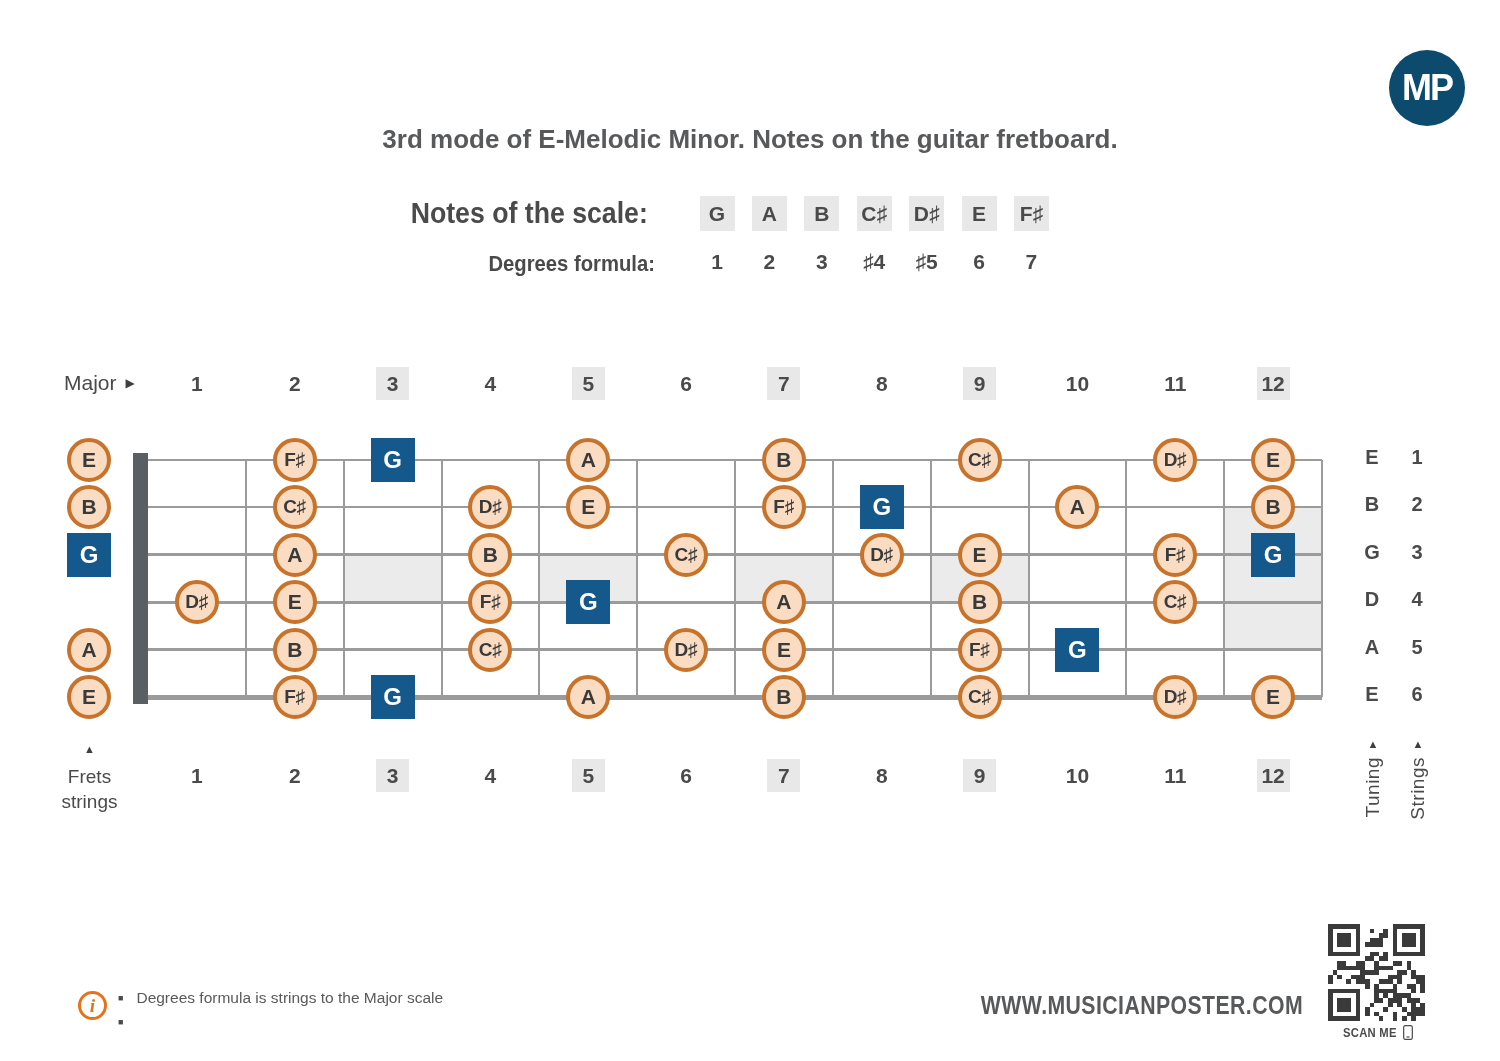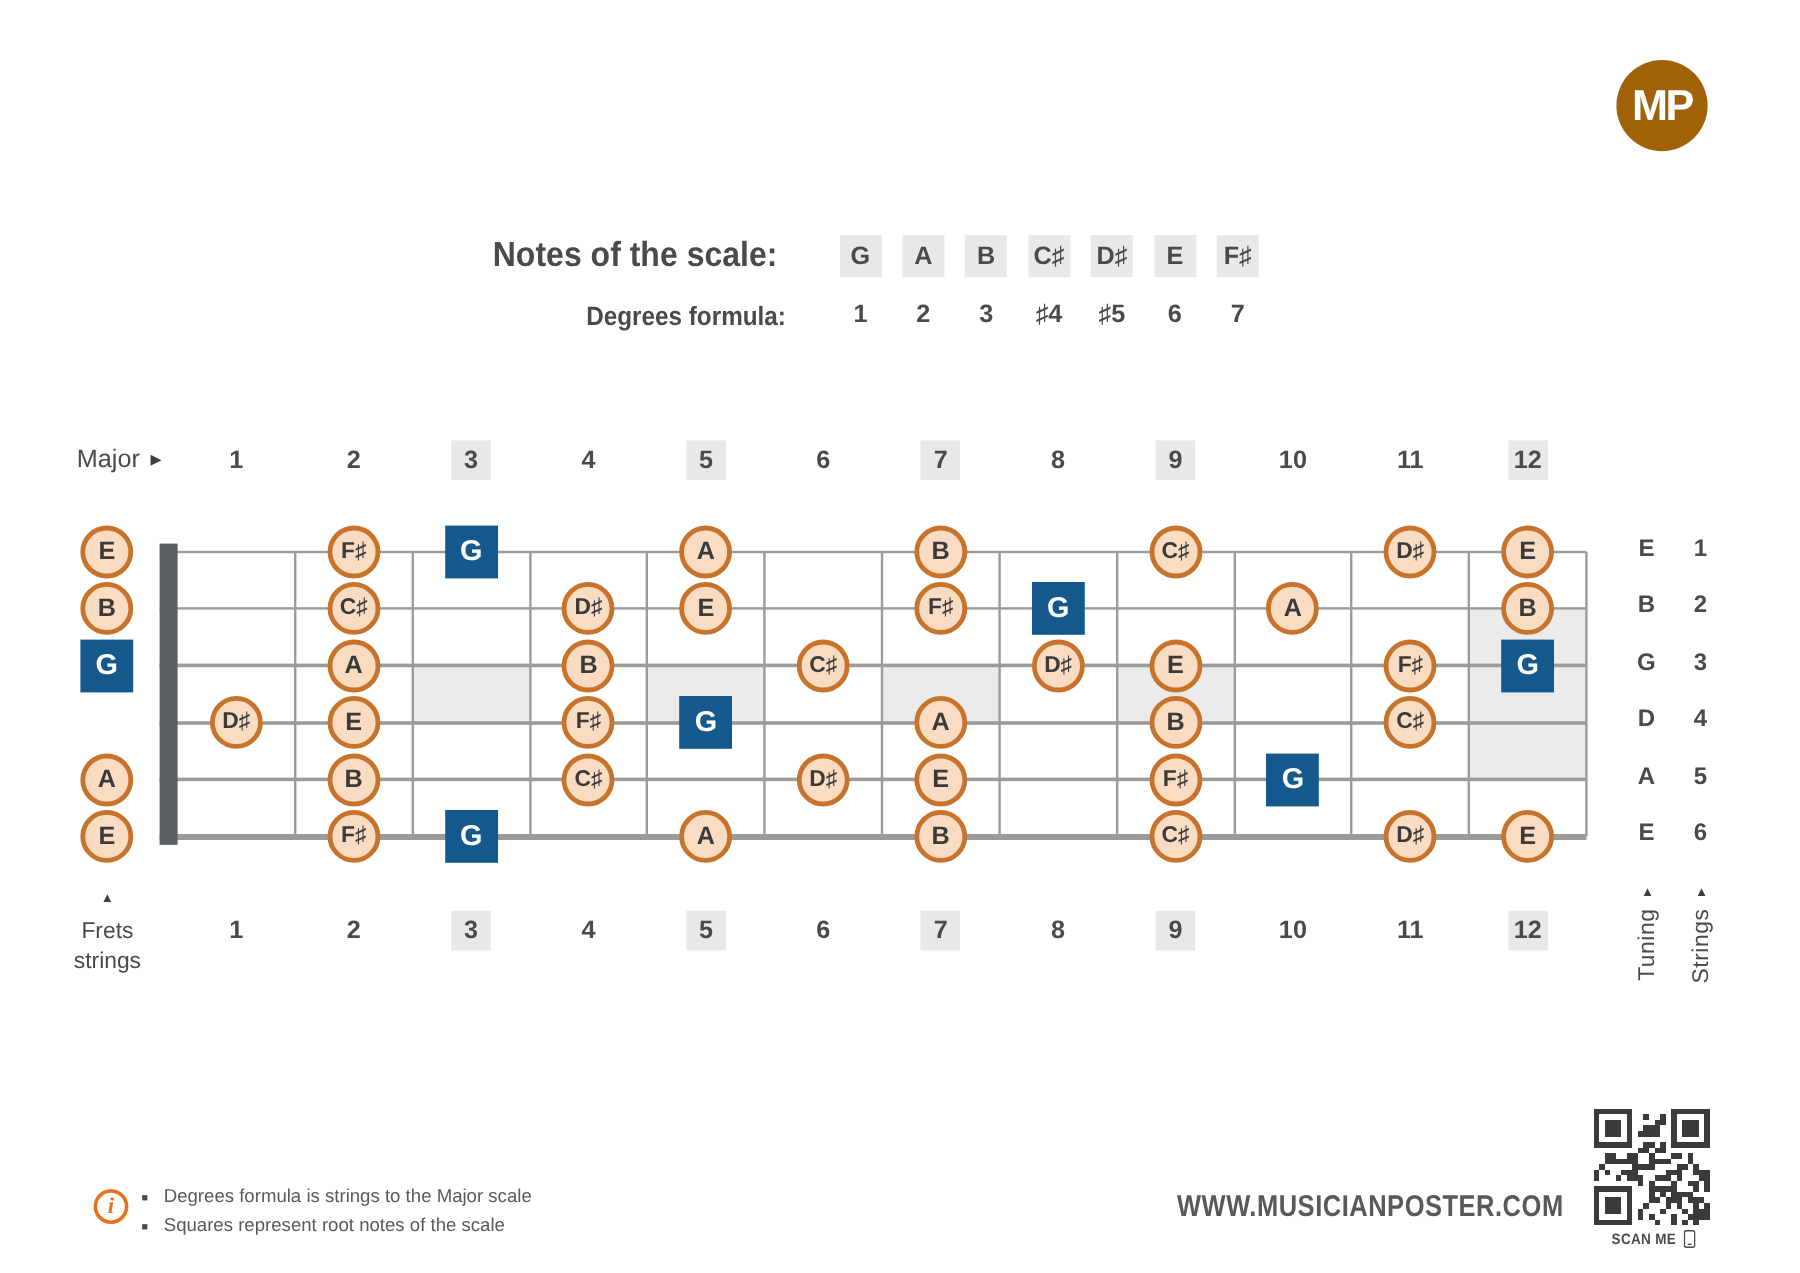--- a/index.html
+++ b/index.html
@@ -11,22 +11,22 @@
     position:absolute; top:58px; left:0; width:100%;
     text-align:center; font-size:58px; font-weight:bold;
     letter-spacing:3px; color:#58595B;
   }
   #page-subtitle {
     position:absolute; top:124px; left:0; width:100%;
     text-align:center; font-size:26px; font-weight:bold; color:#58595B;
   }
 
   #logo {
-    position:absolute; left:1347px; top:50px; width:76px; height:76px;
-    border-radius:50%; background:#a16207;
+    position:absolute; left:1389px; top:50px; width:76px; height:76px;
+    border-radius:50%; background:#0c4a6e;
     display:flex; align-items:center; justify-content:center;
   }
   #logo span { color:#fff; font-size:36px; font-weight:bold; letter-spacing:-2px; }
 
   .row-label { position:absolute; color:#4A4A4A; font-weight:bold; white-space:nowrap; }
   #scale-notes-label { top:197px; right:852px; font-size:29px; transform:scaleX(.92); transform-origin:100% 50%; }
   #degrees-formula-label { top:251px; right:845px; font-size:22px; transform:scaleX(.92); transform-origin:100% 50%; }
 
   #frets-label {
     position:absolute; left:64px; top:371px; font-size:21px; color:#4A4A4A;
@@ -107,20 +107,21 @@
 </style>
 </head>
 <body>
 
 <div id="poster">
 
   <div id="logo">
     <span>MP</span>
   </div>
 
+  <div id="page-subtitle">3rd mode of E-Melodic Minor. Notes on the guitar fretboard.</div>
 
   <div id="scale-notes-label" class="row-label">Notes of the scale:</div>
   <div id="degrees-formula-label" class="row-label">Degrees formula:</div>
 
   <div id="frets-label">
     <span>Major</span>
     <span class="tri">▶</span>
   </div>
 
   <div id="board">
@@ -248,21 +249,20 @@
 
   <div id="legend">
     <div id="info-icon">i</div>
     <ul>
       <li>
         <span class="bullet">■</span>
         <span>Degrees formula is strings to the Major scale</span>
       </li>
       <li>
         <span class="bullet">■</span>
-        <span>Squares represent root notes of the scale</span>
       </li>
     </ul>
   </div>
 
   <div id="website">WWW.MUSICIANPOSTER.COM</div>
 
   <div id="qr-block">
     <svg class="qr" viewBox="0 0 21 21" shape-rendering="crispEdges">
         <rect x="0" y="0" width="1" height="1" fill="#3A3A3A"></rect>
         <rect x="1" y="0" width="1" height="1" fill="#3A3A3A"></rect>

